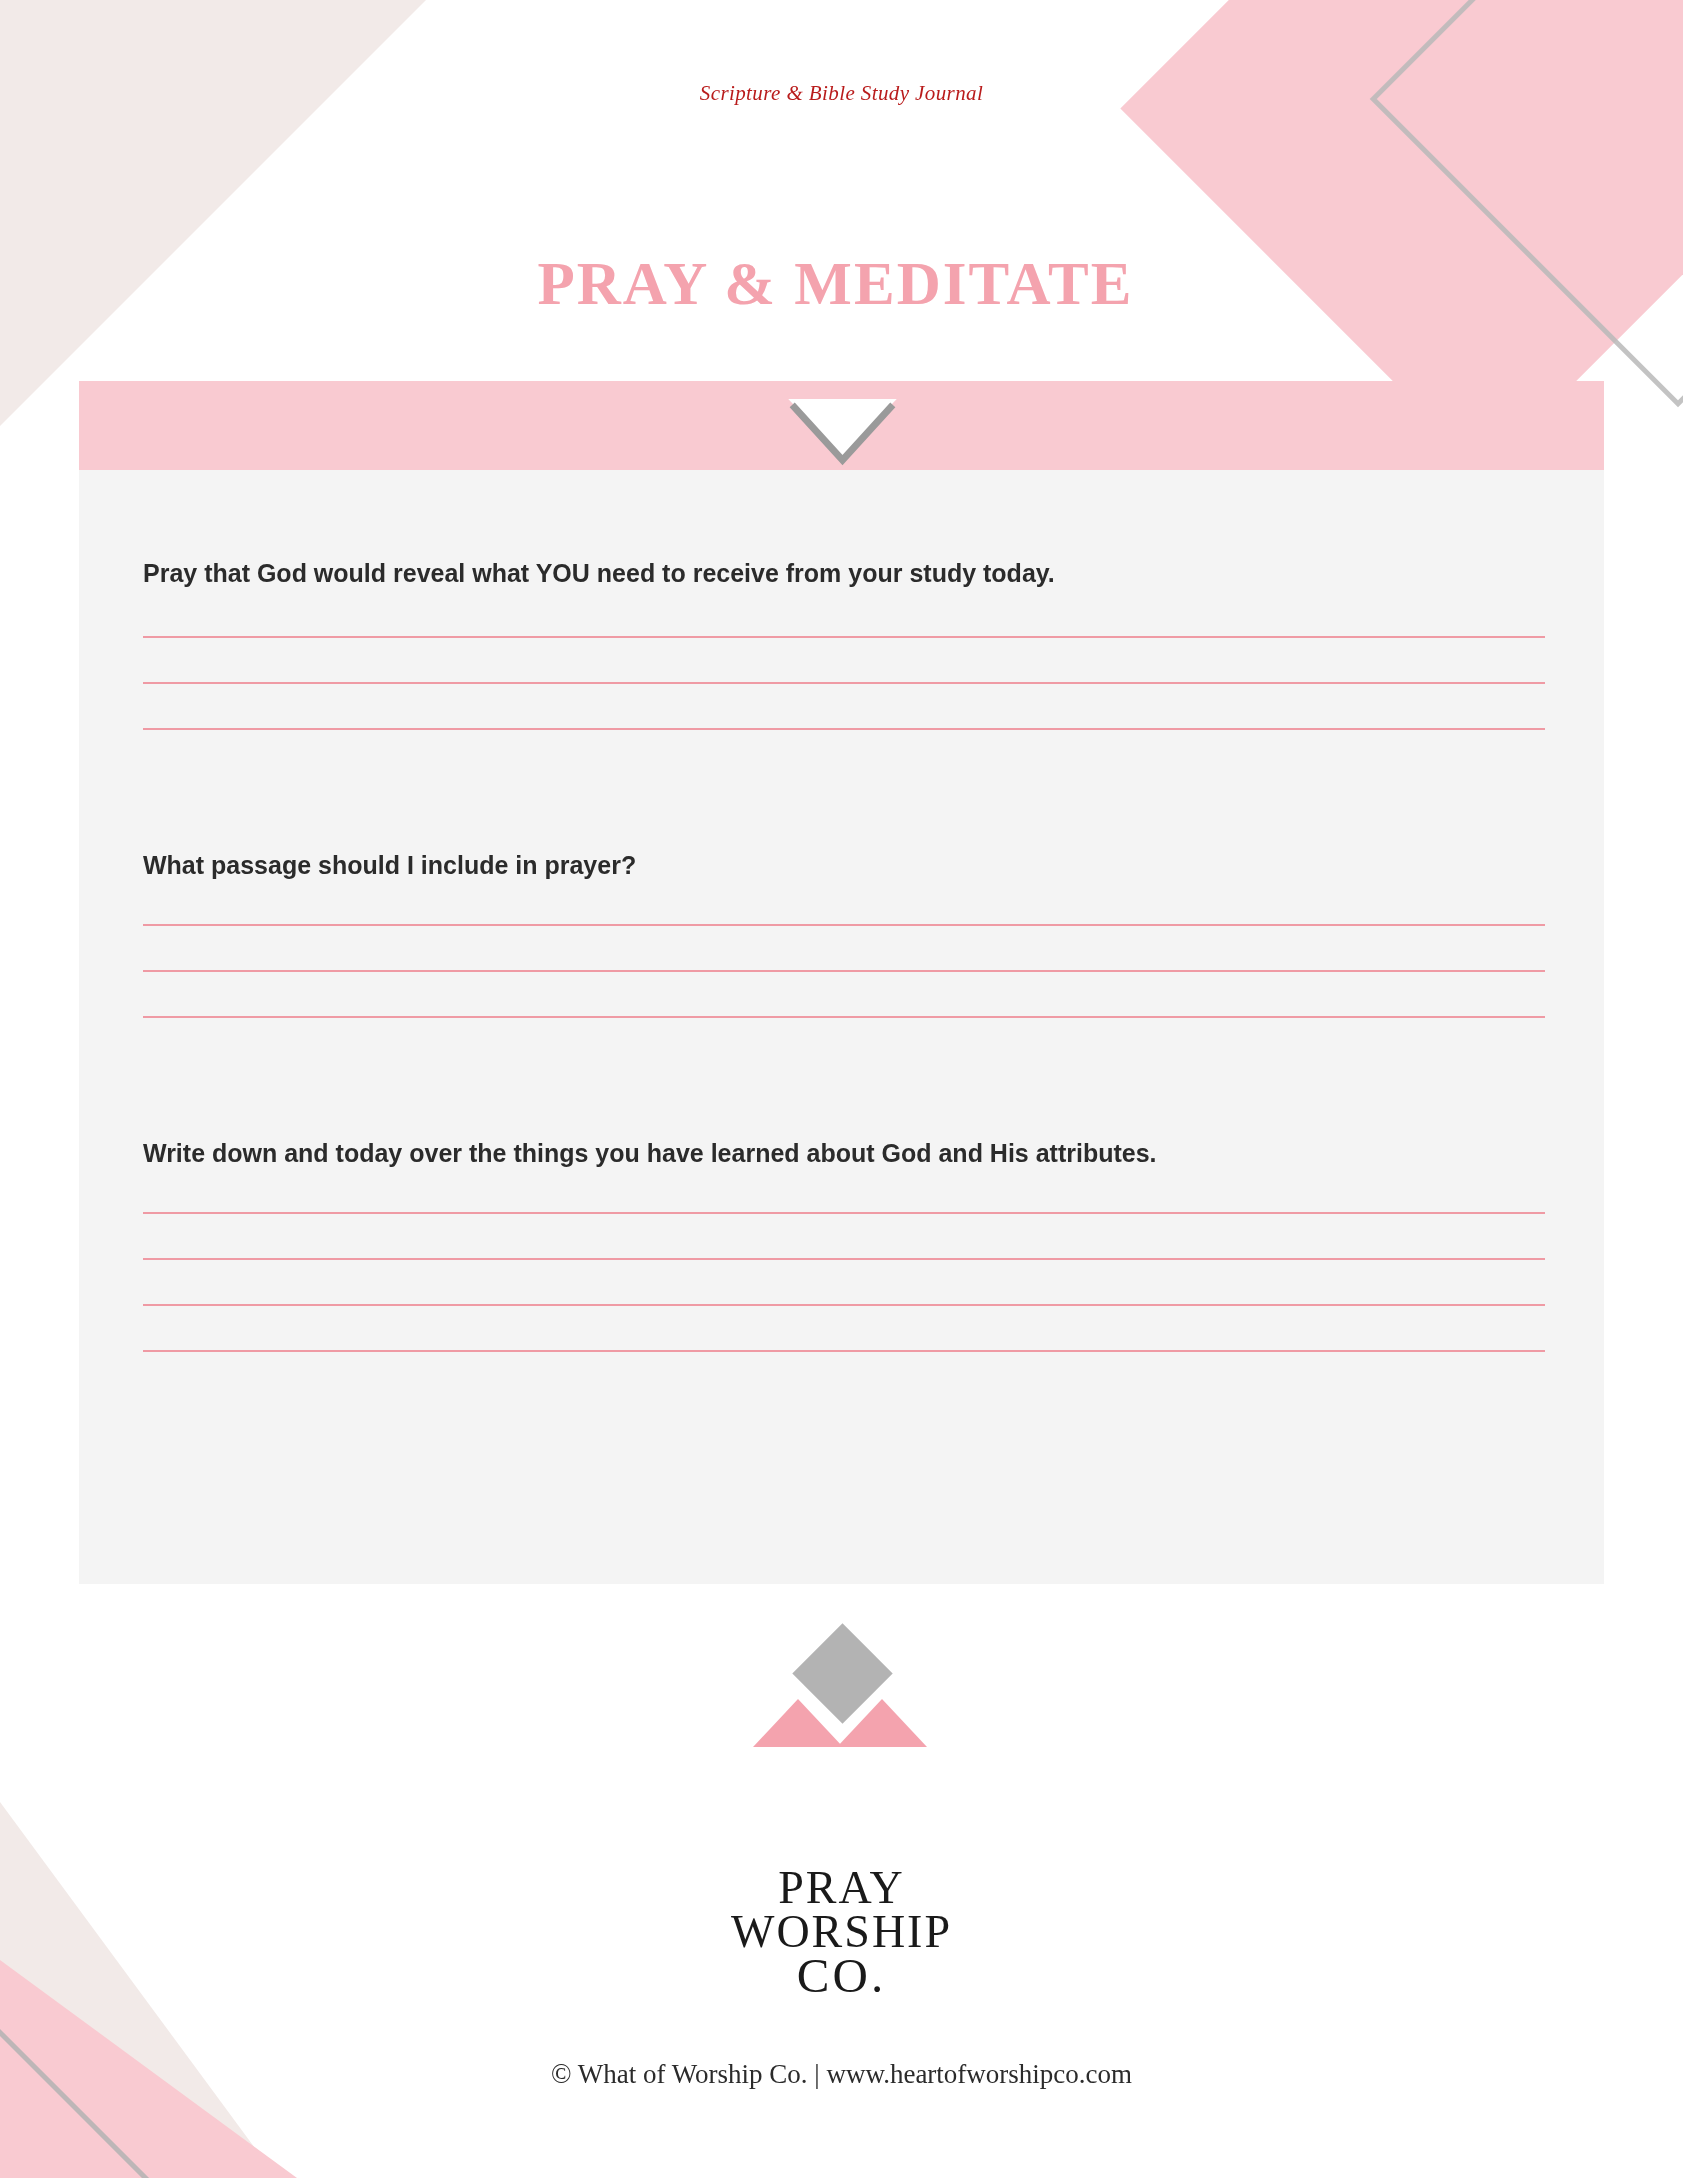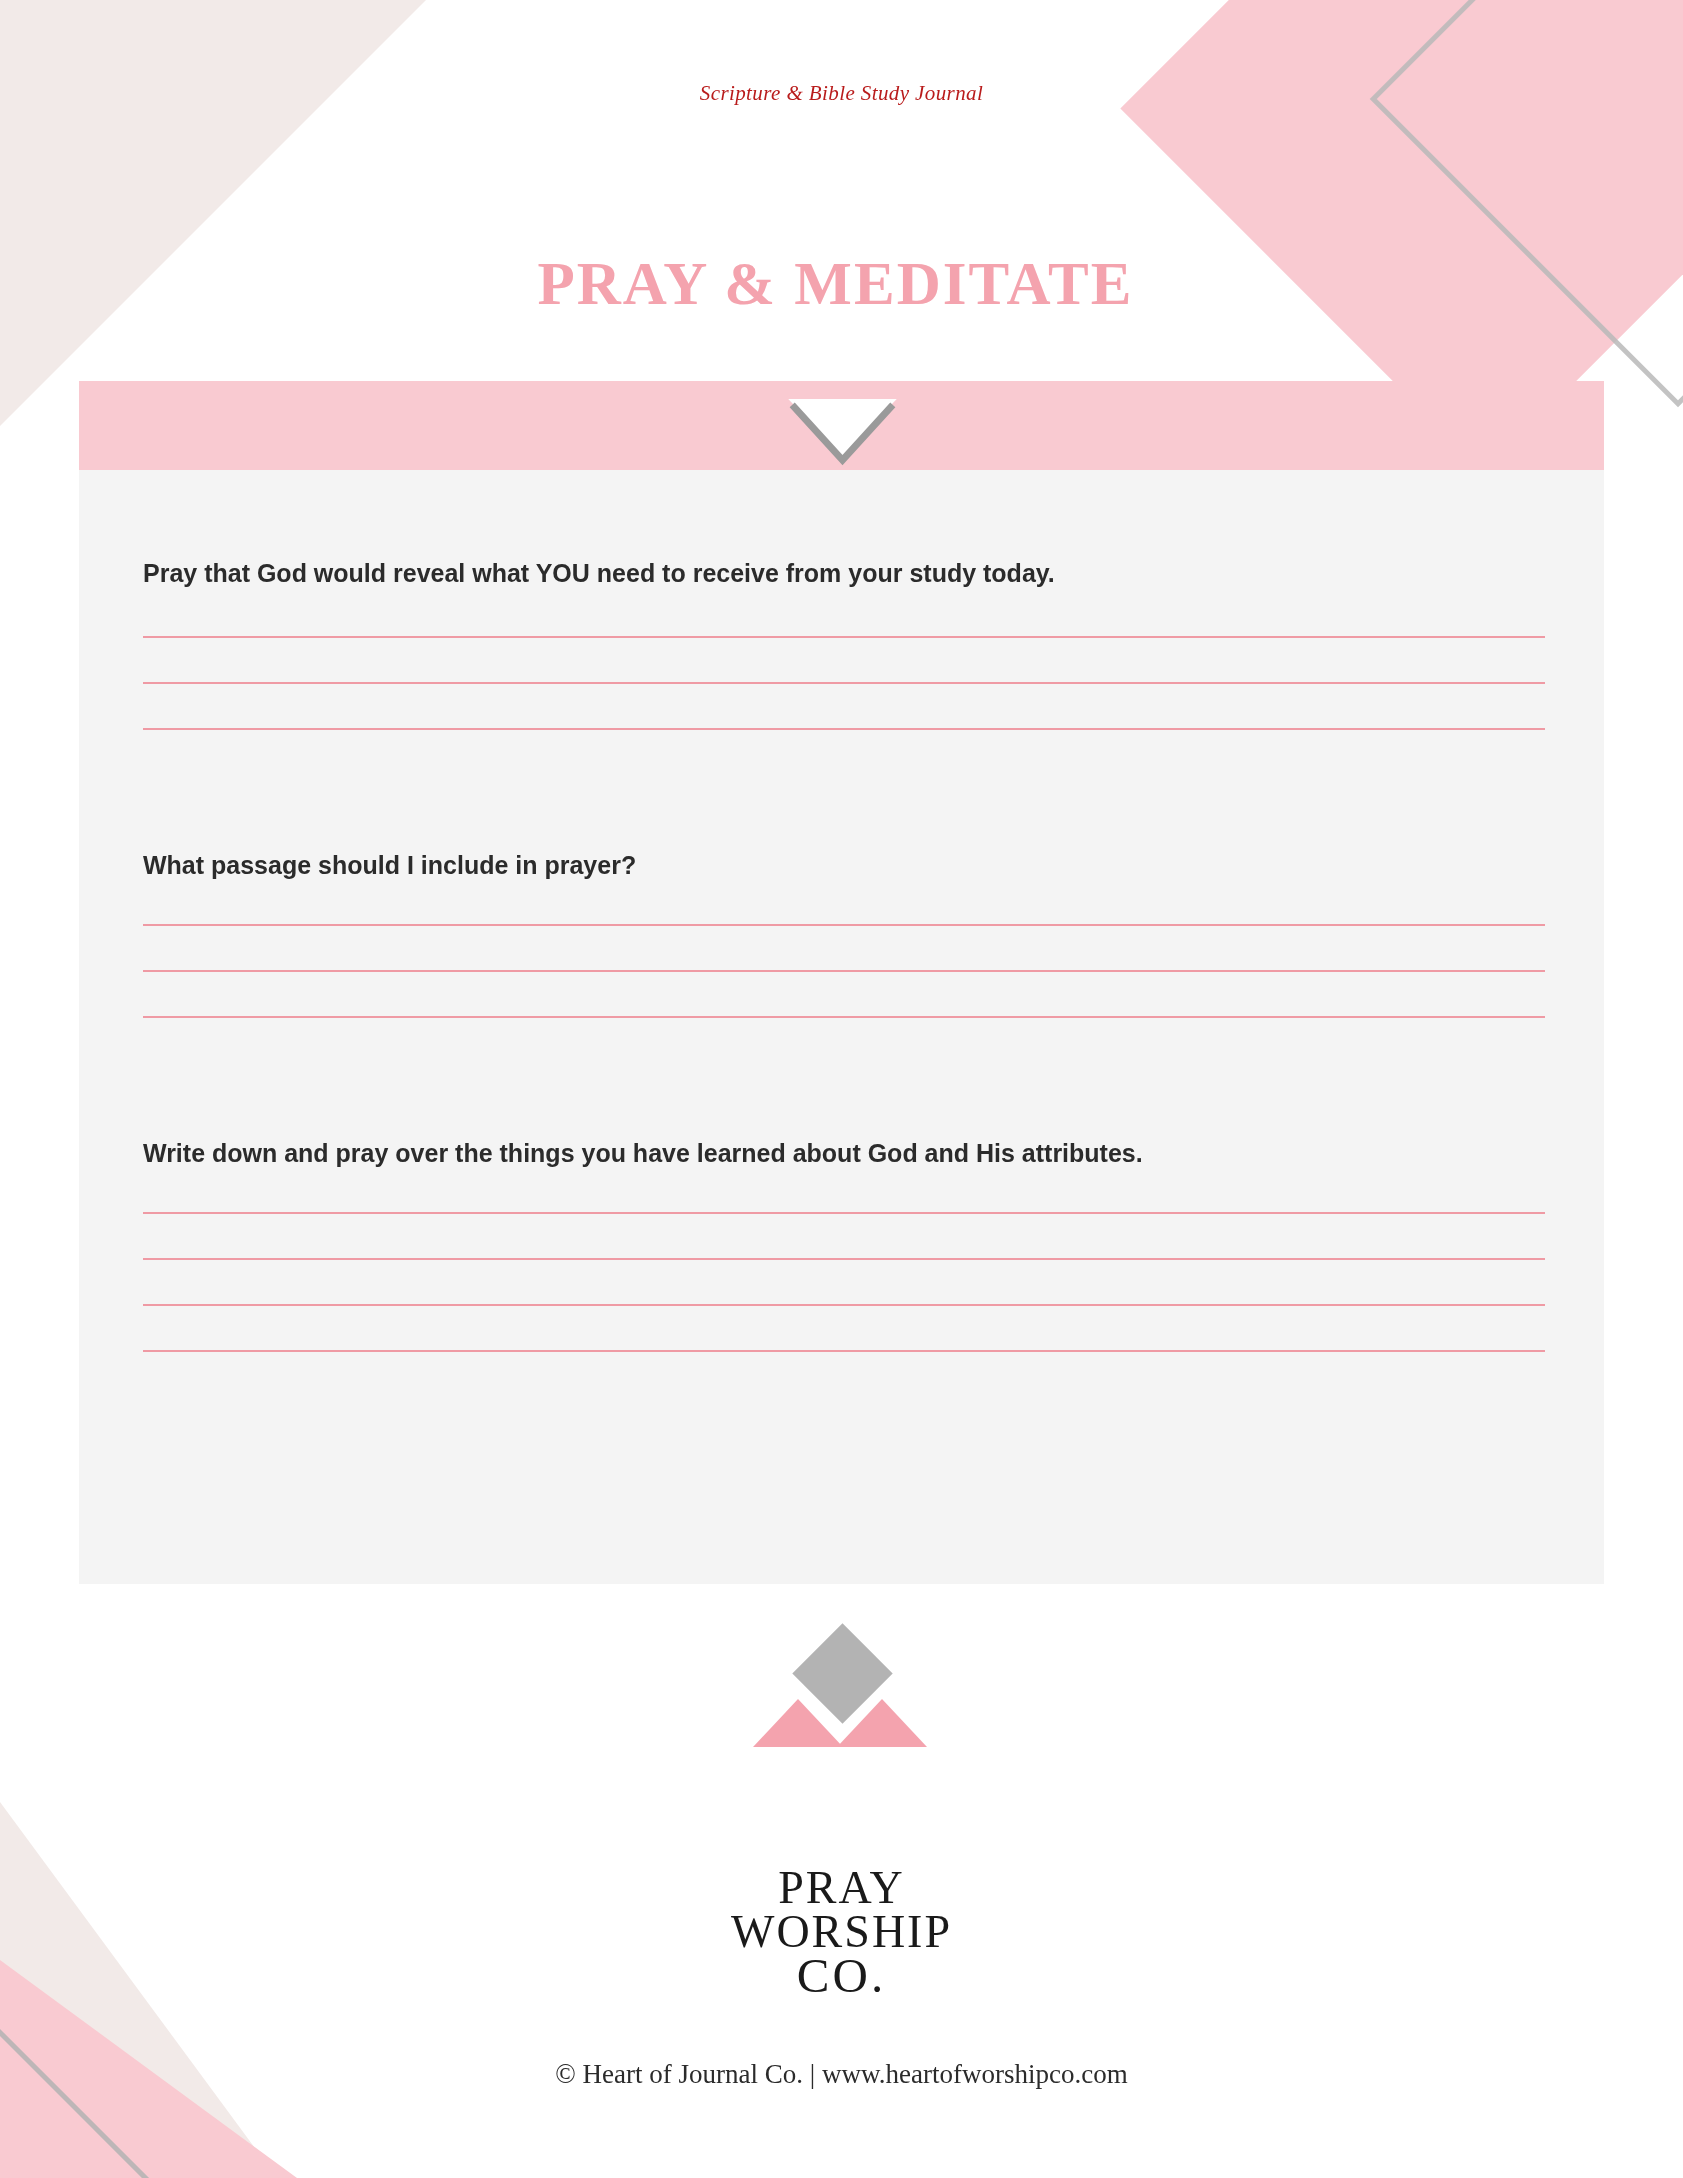--- a/index.html
+++ b/index.html
@@ -239,21 +239,21 @@
     <div class="block-2">
       <p class="prompt">What passage should I include in prayer?</p>
       <div class="lines">
         <div class="rule"></div>
         <div class="rule"></div>
         <div class="rule"></div>
       </div>
     </div>
 
     <div class="block-3">
-      <p class="prompt">Write down and pray over the things you have learned about God and His attributes.</p>
+      <p class="prompt">Write down and today over the things you have learned about God and His attributes.</p>
       <div class="lines">
         <div class="rule"></div>
         <div class="rule"></div>
         <div class="rule"></div>
         <div class="rule"></div>
       </div>
     </div>
 
   </div>
 </div>
@@ -263,14 +263,14 @@
   <div class="mark-tri-left"></div>
   <div class="mark-tri-right"></div>
 </div>
 
 <div class="brand-logo">
   <div class="l1">PRAY</div>
   <div class="l2">WORSHIP</div>
   <div class="l3">CO.</div>
 </div>
 
-<div class="copyright">© Heart of Journal Co. | www.heartofworshipco.com</div>
+<div class="copyright">© What of Worship Co. | www.heartofworshipco.com</div>
 
 
 </body></html>

